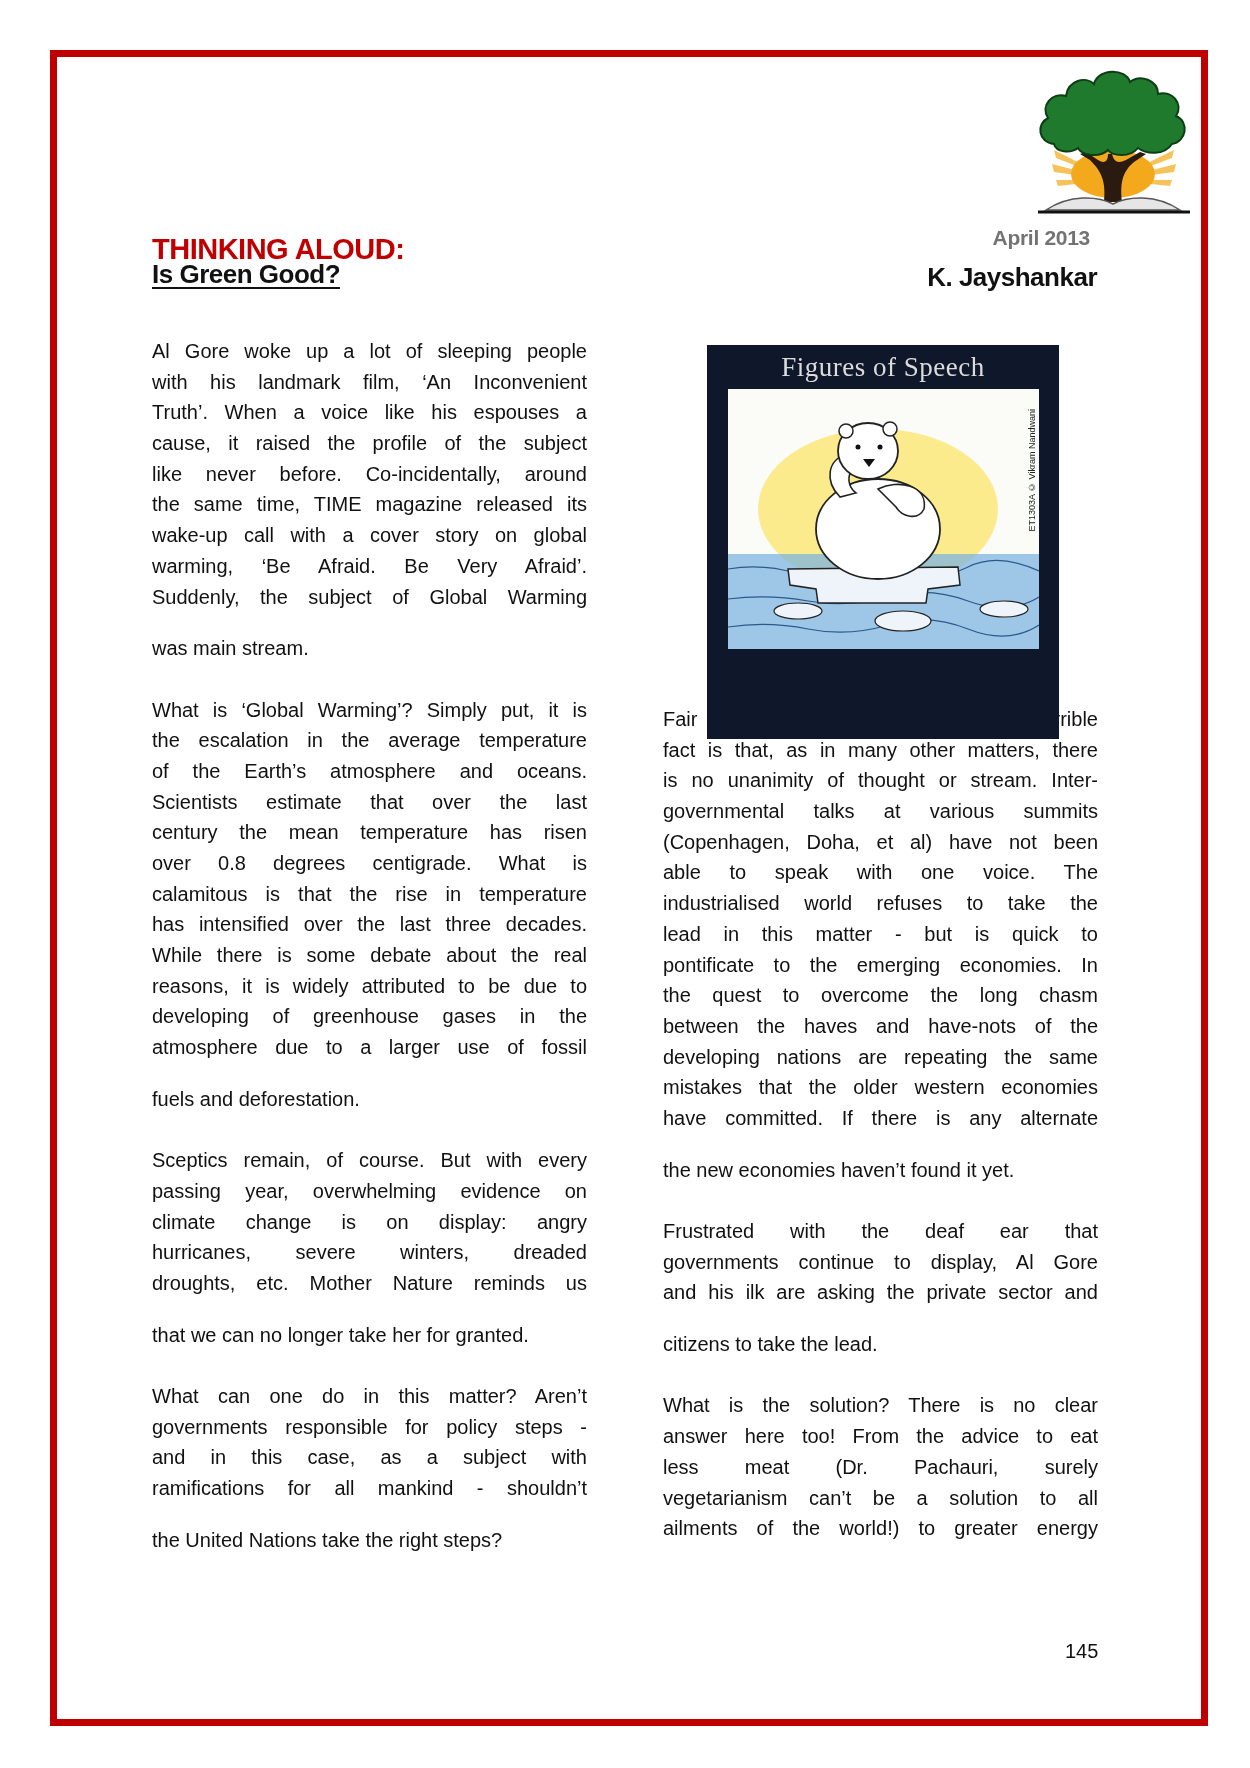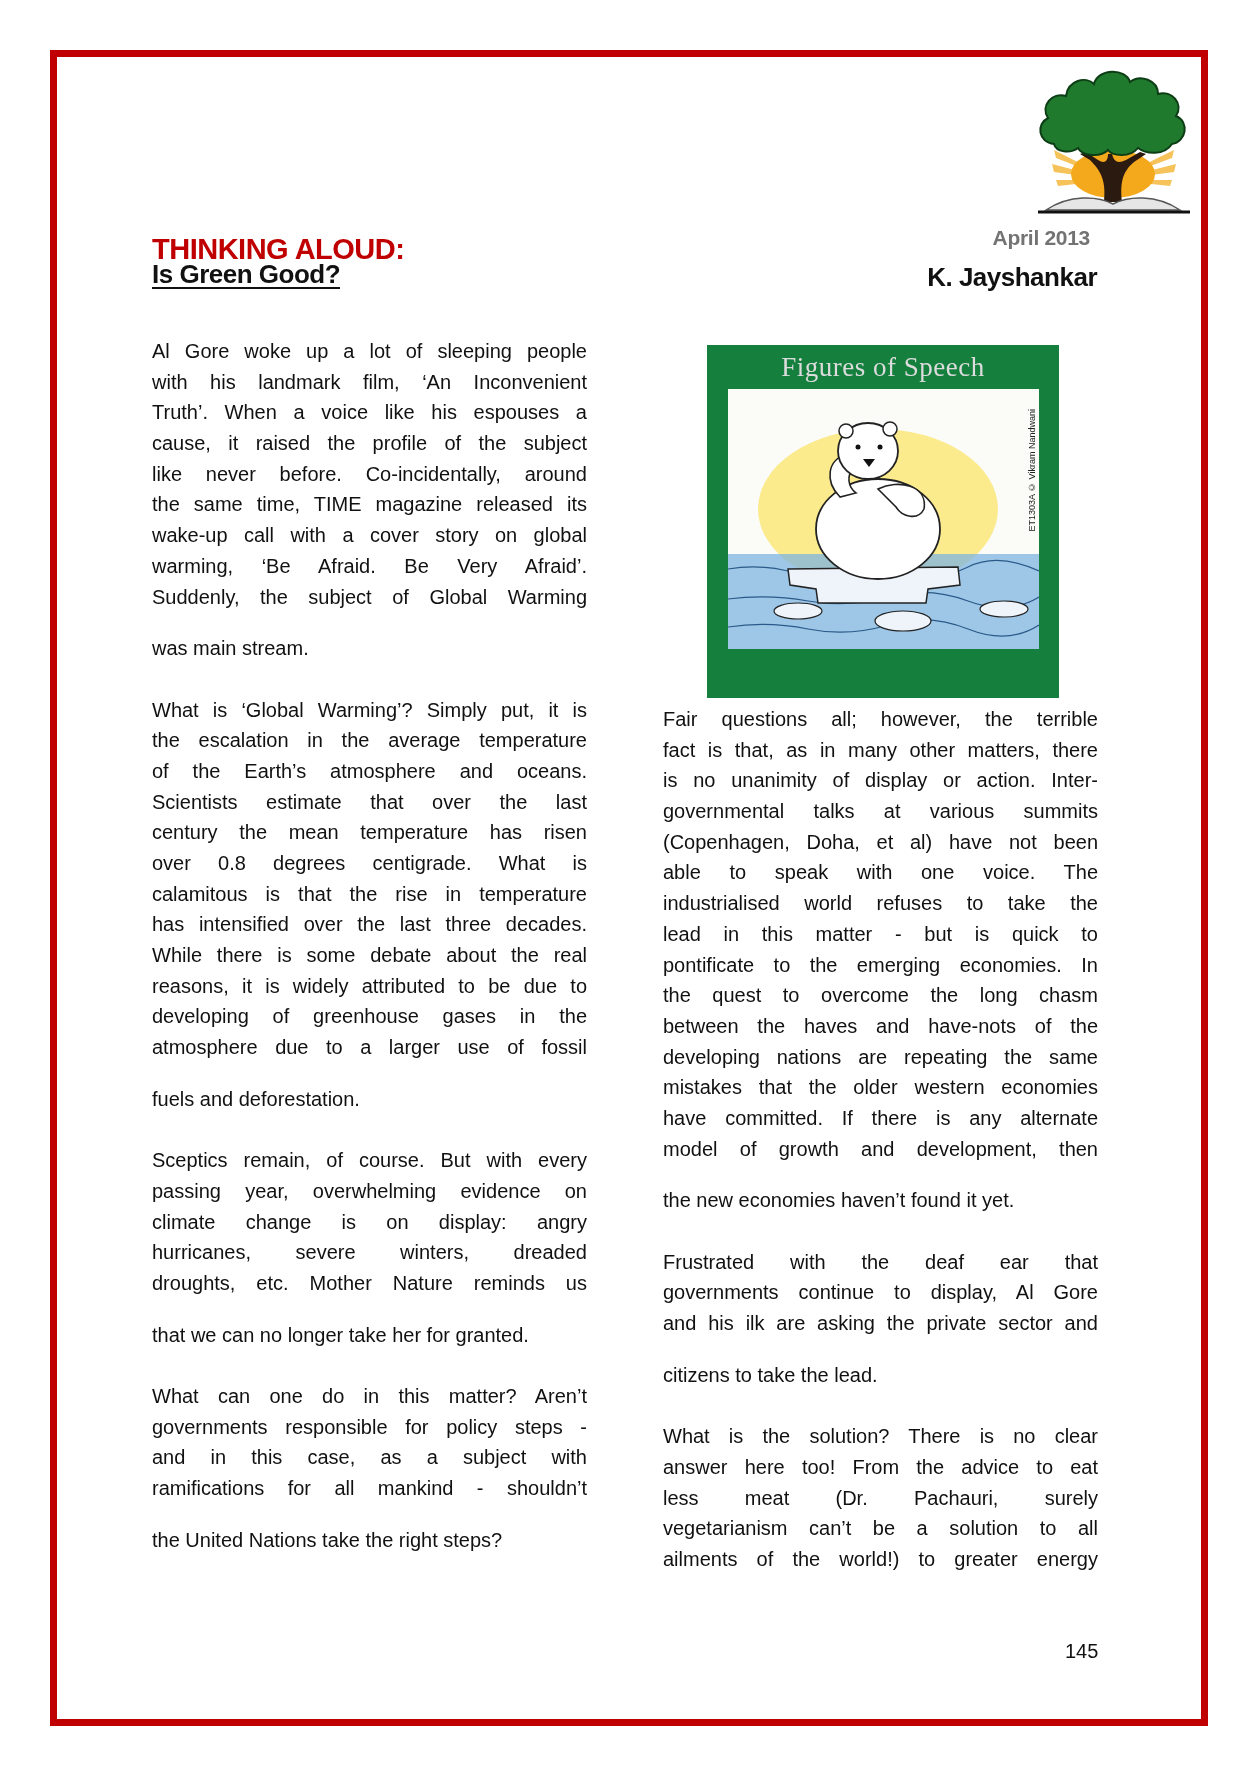--- a/index.html
+++ b/index.html
@@ -9,21 +9,21 @@
   .heading { position: absolute; left: 152px; top: 233px; font-size: 29px; font-weight: bold; color: #c00000; letter-spacing: -0.5px; }
   .subtitle { position: absolute; left: 152px; top: 259px; font-size: 26px; font-weight: bold; color: #111; text-decoration: underline; text-underline-offset: 4px; letter-spacing: -0.5px; }
   .date { position: absolute; right: 160px; top: 226px; font-size: 21px; font-weight: bold; color: #737373; letter-spacing: -0.3px; }
   .author { position: absolute; right: 153px; top: 262px; font-size: 26px; font-weight: bold; color: #111; letter-spacing: -0.5px; }
   .col { position: absolute; width: 435px; font-size: 20px; }
   .col.left { left: 152px; top: 336px; }
   .col.right { left: 663px; top: 704px; }
   .para { margin: 0 0 30.7px 0; }
   .line { display: block; height: 30.7px; line-height: 30.7px; white-space: nowrap; text-align: justify; text-align-last: justify; overflow: visible; }
   .line.last { text-align-last: left; margin-top: 21px; }
-  .cartoon { position: absolute; left: 707px; top: 345px; width: 352px; height: 353px; background: #15803d; }
+  .cartoon { position: absolute; left: 707px; top: 345px; width: 352px; height: 394px; background: #0f172a; }
   .cartoon-title { position: absolute; left: 0; right: 0; top: 7px; text-align: center; font-family: "Liberation Serif", serif; font-size: 27px; color: #dcdcdc; letter-spacing: 0.5px; }
   .cartoon-inner { position: absolute; left: 21px; top: 44px; width: 311px; height: 260px; background: #fbfbf8; overflow: hidden; }
   .cartoon-credit { position: absolute; right: 2px; top: 20px; writing-mode: vertical-rl; transform: rotate(180deg); font-size: 9px; color: #222; font-family: "Liberation Sans", sans-serif; }
   .page-number { position: absolute; left: 1065px; top: 1640px; font-size: 20px; color: #111; }
 </style>
 </head>
 <body>
 
 <div class="frame"></div>
 
@@ -84,33 +84,32 @@
       <span class="line" style="display: block;">governments responsible for policy steps -</span>
       <span class="line" style="display: block;">and in this case, as a subject with</span>
       <span class="line" style="display: block;">ramifications for all mankind - shouldn’t</span>
       <span class="line last" style="display: block;">the United Nations take the right steps?</span>
     </div>
   </div>
 <div class="col right" id="right-col">
     <div class="para">
       <span class="line" style="display: block;">Fair questions all; however, the terrible</span>
       <span class="line" style="display: block;">fact is that, as in many other matters, there</span>
-      <span class="line" style="display: block;">is no unanimity of display or action. Inter-</span>
+      <span class="line" style="display: block;">is no unanimity of thought or stream. Inter-</span>
       <span class="line" style="display: block;">governmental talks at various summits</span>
       <span class="line" style="display: block;">(Copenhagen, Doha, et al) have not been</span>
       <span class="line" style="display: block;">able to speak with one voice. The</span>
       <span class="line" style="display: block;">industrialised world refuses to take the</span>
       <span class="line" style="display: block;">lead in this matter - but is quick to</span>
       <span class="line" style="display: block;">pontificate to the emerging economies. In</span>
       <span class="line" style="display: block;">the quest to overcome the long chasm</span>
       <span class="line" style="display: block;">between the haves and have-nots of the</span>
       <span class="line" style="display: block;">developing nations are repeating the same</span>
       <span class="line" style="display: block;">mistakes that the older western economies</span>
       <span class="line" style="display: block;">have committed. If there is any alternate</span>
-      <span class="line" style="display: block;">model of growth and development, then</span>
       <span class="line last" style="display: block;">the new economies haven’t found it yet.</span>
     </div>
     <div class="para">
       <span class="line" style="display: block;">Frustrated with the deaf ear that</span>
       <span class="line" style="display: block;">governments continue to display, Al Gore</span>
       <span class="line" style="display: block;">and his ilk are asking the private sector and</span>
       <span class="line last" style="display: block;">citizens to take the lead.</span>
     </div>
     <div class="para">
       <span class="line" style="display: block;">What is the solution? There is no clear</span>

